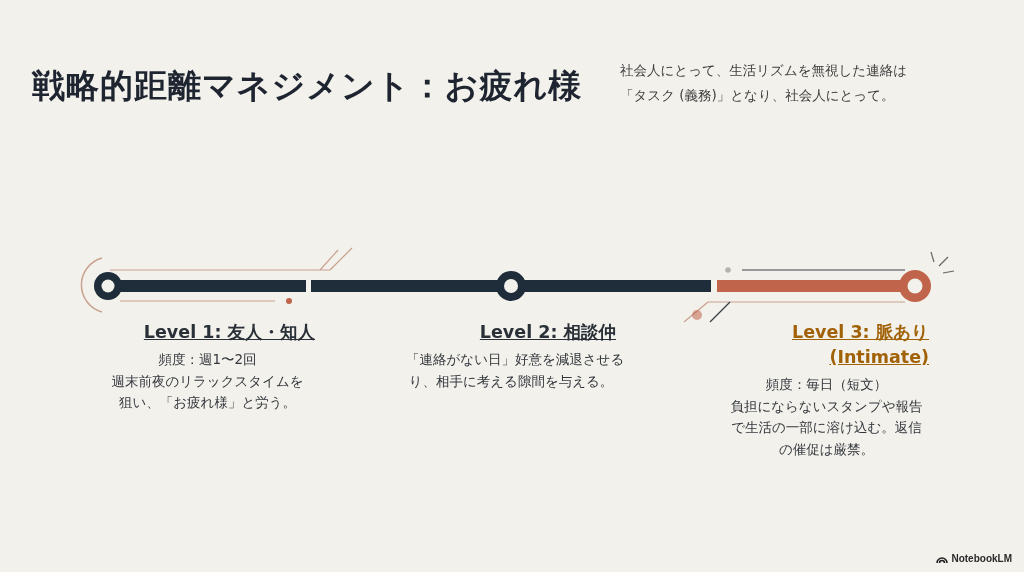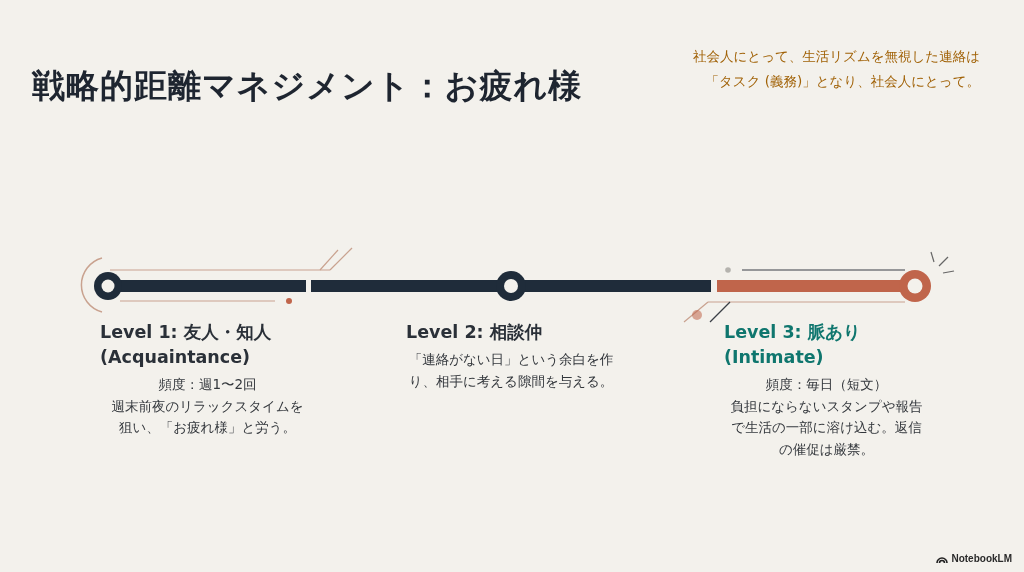--- a/index.html
+++ b/index.html
@@ -10,34 +10,34 @@
     position: relative;
     color: #1f2a36;
   }
   .title {
     position: absolute; left: 32px; top: 64px;
     font-family: "DejaVu Serif", "Liberation Serif", serif;
     font-weight: bold; font-size: 33px; letter-spacing: 1px;
     color: #1e2530; margin: 0; white-space: nowrap;
   }
   .subtitle {
-    position: absolute; left: 620px; top: 44px; width: 360px;
-    font-size: 13.5px; line-height: 25px; color: #a16207;
-    text-align: right;
+    position: absolute; left: 620px; top: 58px; width: 360px;
+    font-size: 13.5px; line-height: 25px; color: #404040;
+    text-align: left;
   }
   .subtitle div { white-space: nowrap; }
   svg.timeline { position: absolute; left: 0; top: 0; }
   .level {
     position: absolute; text-align: left;
   }
   .level .head {
     font-weight: bold; font-size: 17.5px; line-height: 25px;
-    text-align: left; color: #2a3038; white-space: nowrap;
+    text-align: right; color: #2a3038; white-space: nowrap; text-decoration: underline;
   }
-  .level.accent .head { color: #0f766e; }
+  .level.accent .head { color: #a16207; }
   .level .body {
     margin-top: 4px; font-size: 13.5px; line-height: 21.5px; color: #33373c;
   }
   .level .body div { white-space: nowrap; text-align: center; }
   .badge {
     position: absolute; right: 12px; bottom: 8px;
     font-size: 10px; font-weight: bold; color: #2a2a2a;
     display: flex; align-items: center; gap: 3px;
     font-family: "Liberation Sans", sans-serif;
     justify-content: flex-end;
@@ -92,32 +92,31 @@
   </g>
 
   <g>
     <circle cx="915" cy="286" r="16" fill="#c0654b"></circle>
     <circle cx="915" cy="286" r="7.5" fill="#f3f1ec"></circle>
   </g>
 </svg>
 
 <div class="level" style="left:100px; top:320px; width:215px;">
   <div class="head">Level 1: 友人・知人</div>
-  <div class="head">(Acquaintance)</div>
   <div class="body">
     <div>頻度：週1〜2回</div>
     <div>週末前夜のリラックスタイムを</div>
     <div>狙い、「お疲れ様」と労う。</div>
   </div>
 </div>
 
 <div class="level" style="left:406px; top:320px; width:210px;">
   <div class="head">Level 2: 相談仲</div>
   <div class="body">
-    <div>「連絡がない日」という余白を作</div>
+    <div>「連絡がない日」好意を減退させる</div>
     <div>り、相手に考える隙間を与える。</div>
   </div>
 </div>
 
 <div class="level accent" style="left:724px; top:320px; width:205px;">
   <div class="head">Level 3: 脈あり</div>
   <div class="head">(Intimate)</div>
   <div class="body">
     <div>頻度：毎日（短文）</div>
     <div>負担にならないスタンプや報告</div>

